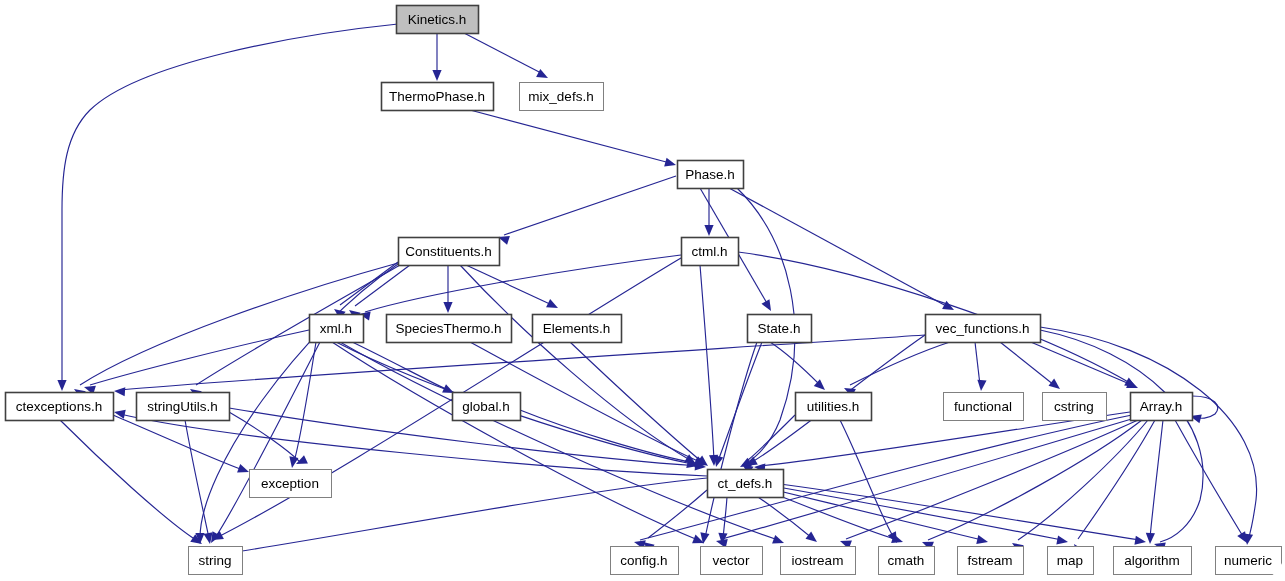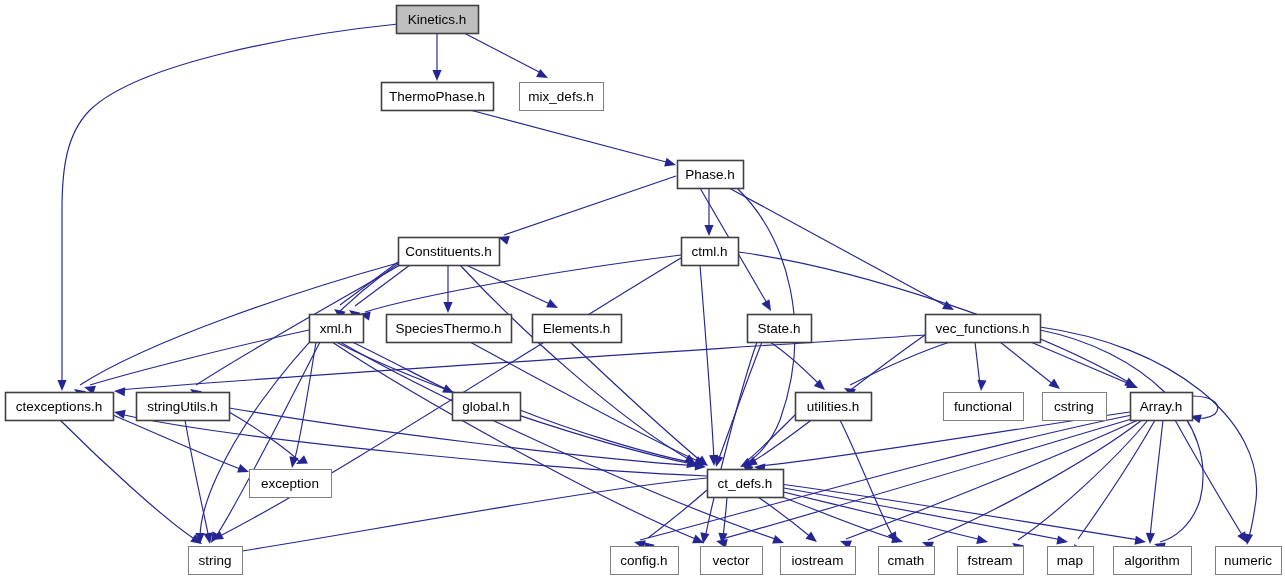--- a/index.html
+++ b/index.html
@@ -7,20 +7,21 @@
     padding: 0;
     background: #ffffff;
   }
   #graph-root {
     position: relative;
     width: 1285px;
     height: 581px;
     background: #ffffff;
     font-family: "Liberation Sans", sans-serif;
     overflow: hidden;
+    border-radius: 31px;
   }
   svg#graph-svg {
     position: absolute;
     top: 0; left: 0;
     width: 1285px;
     height: 581px;
   }
   .node-box {
     fill: #ffffff;
     stroke: #808080;

